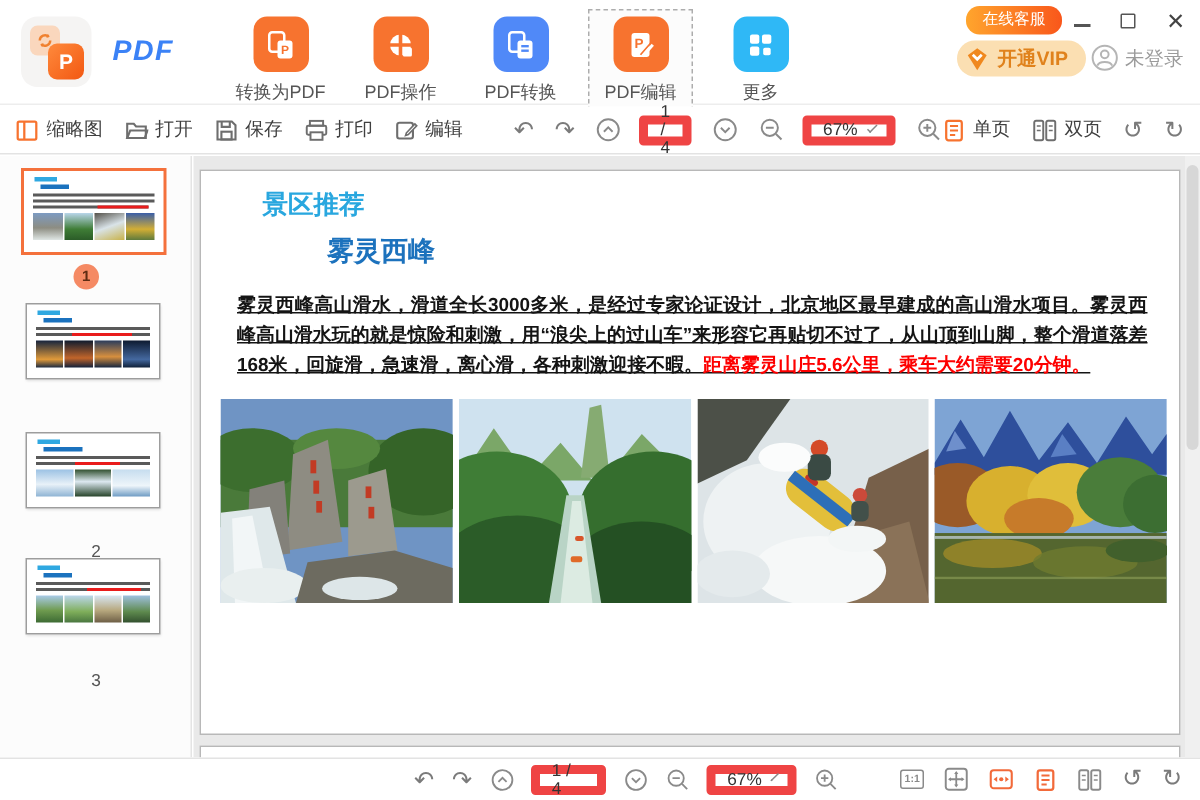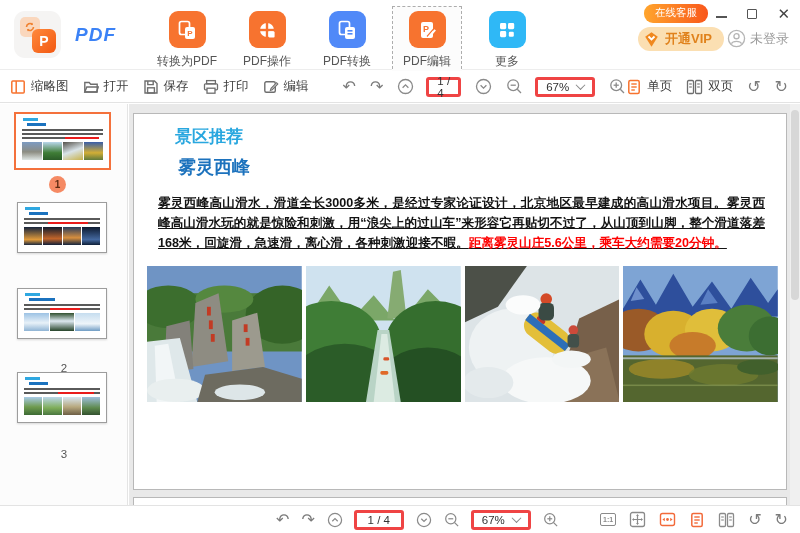--- a/index.html
+++ b/index.html
@@ -40,21 +40,21 @@
   .vip-text { color:#e0821c; font-size:13px; font-weight:bold; }
   .login-wrap { position:absolute; left:727px; top:29px; display:flex; align-items:center; gap:4px; }
   .login-text { color:#9b9b9b; font-size:13px; }
 
   
   .toolbar { position:absolute; left:0; top:71px; width:800px; height:32px; background:#fff;
     border-bottom:1px solid #e3e3e3; display:flex; align-items:center; }
   .tb-btn { display:flex; align-items:center; gap:5px; margin-left:14px; }
   .tb-label { font-size:12.5px; color:#3f3f3f; white-space:nowrap; }
   .arrow-glyph { font-family:"DejaVu Sans",sans-serif; font-size:16px; color:#7b7b7b; line-height:14px; }
-  .box-input { border:3px solid #ef4444; border-radius:3px; background:#fff; height:20px;
+  .box-input { border:6px solid #ef4444; border-radius:3px; background:#fff; height:20px;
     display:flex; align-items:center; padding:0 8px; font-size:11.5px; color:#333; }
   .chev { width:7px; height:7px; border-right:1.4px solid #888; border-bottom:1.4px solid #888;
     transform:rotate(45deg) translate(-1px,-1px); margin-left:8px; }
 
   
   .sidebar { position:absolute; left:0; top:104px; width:128px; height:401px; background:#fcfcfc;
     border-right:1px solid #e4e4e4; }
   .thumb { position:absolute; background:#fff; overflow:hidden; }
   .thumb.sel { left:14px; top:8px; width:97px; height:58px; border:2px solid #f4713c; }
   .thumb.plain { left:17px; width:90px; height:51px; border:1px solid #9d9d9d;
@@ -73,21 +73,21 @@
   .main { position:absolute; left:129px; top:104px; width:671px; height:401px; background:#e9e9e9;
     overflow:hidden; }
   .scrolltrack { position:absolute; right:0; top:0; width:10px; height:401px; background:#f0f0f0; }
   .scrollthumb { position:absolute; right:1px; top:6px; width:8px; height:190px; background:#d7d7d7;
     border-radius:4px; }
   .page { position:absolute; left:4px; top:9px; width:654px; height:377px; background:#fff;
     border:1px solid #b8b8b8; overflow:hidden; }
   .page2 { position:absolute; left:4px; top:393px; width:654px; height:30px; background:#fff;
     border:1px solid #b8b8b8; }
   .doc-h1 { margin:11px 0 0 41px; font-size:17px; font-weight:bold; color:#29a7df; }
-  .doc-h2 { margin:7px 0 0 44px; font-size:18px; font-weight:bold; color:#1c72bd; }
+  .doc-h2 { margin:7px 0 0 84px; font-size:18px; font-weight:bold; color:#1c72bd; }
   .doc-para { margin:14px 21px 0 24px; font-size:12.6px; line-height:20px; font-weight:bold;
     color:#141414; text-align:justify;text-decoration:underline; }
   .doc-para .red { color:#fe0000; }
   .img-row { margin:13px 8px 0 13px; display:flex; gap:4px; height:136px; }
   .img-row svg { flex:1; height:136px; display:block; }
 
   
   .statusbar { position:absolute; left:0; bottom:0; width:800px; height:28px; background:#fff;
     border-top:1px solid #e3e3e3; display:flex; align-items:center; }
   .sb-center { position:absolute; left:264px; top:0; height:27px; display:flex; align-items:center; }

